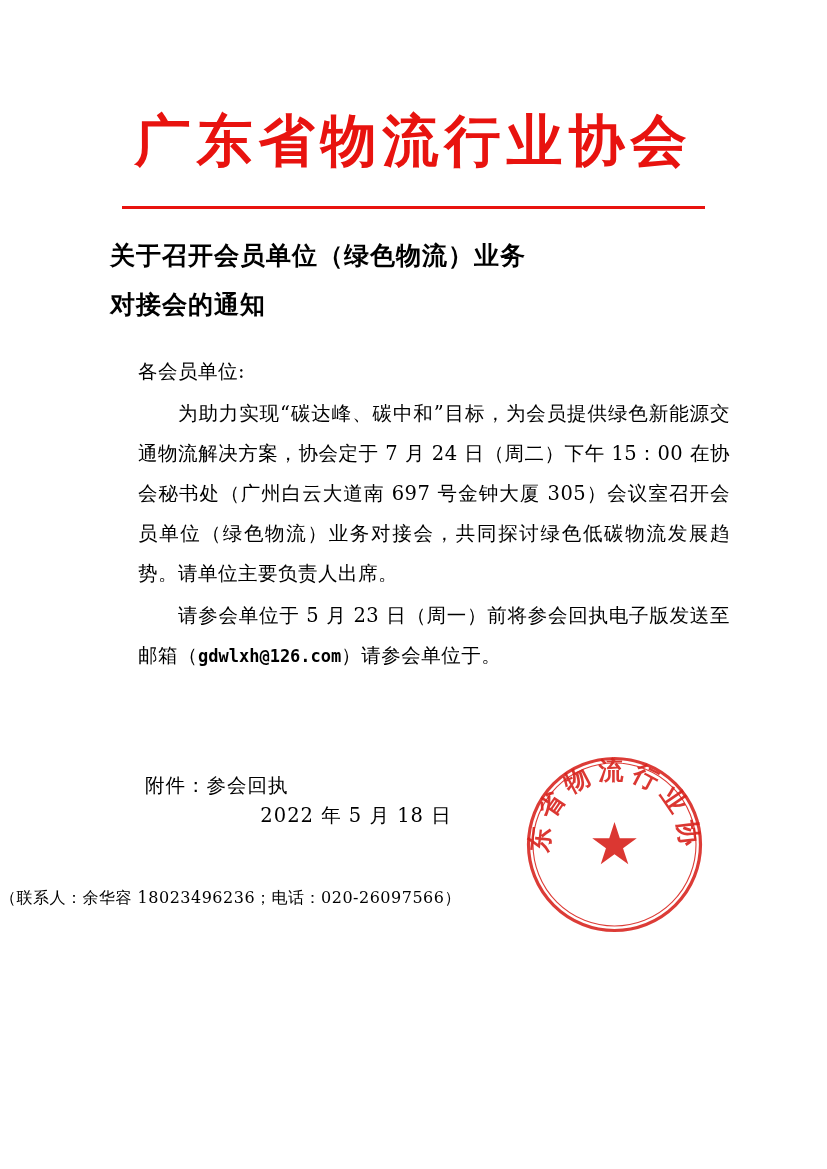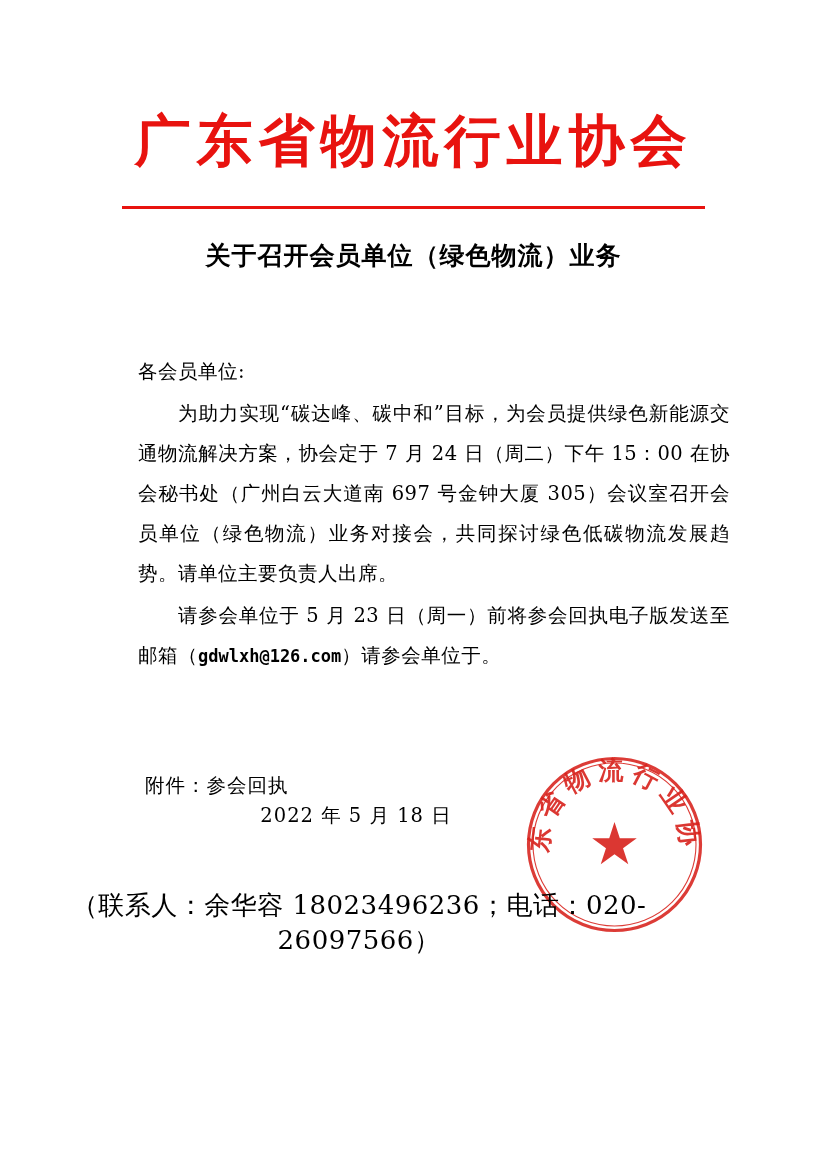--- a/index.html
+++ b/index.html
@@ -49,21 +49,20 @@
     height: 3px;
     background: #e8130f;
   }
 
   
   .doc-title {
     position: absolute;
     left: 110px;
     top: 232px;
     width: 607px;
-    text-align: center;
     font-weight: bold;
     font-size: 25px;
     line-height: 1.95;
     letter-spacing: 1px;
   }
 
   
   .body-text {
     position: absolute;
     left: 118px;
@@ -111,22 +110,22 @@
     font-size: 19.5px;
     letter-spacing: 1px;
   }
 
   
   .contact-line {
     position: absolute;
     left: 0;
     top: 888px;
     width: 718px;
-    text-align: center;
-    font-size: 26px;
+    text-align: left;
+    font-size: 16px;
     letter-spacing: 0.5px;
   }
 
   
   .seal {
     position: absolute;
     left: 522px;
     top: 752px;
     width: 185px;
     height: 185px;
@@ -139,20 +138,21 @@
 
 <div class="page">
 
   <div class="letterhead">
     <div class="letterhead-title">广东省物流行业协会</div>
     <div class="letterhead-rule"></div>
   </div>
 
   <div class="doc-title">
     <div>关于召开会员单位（绿色物流）业务</div>
+    <div>对接会的通知</div>
   </div>
 
   <div class="body-text">
     <p>各会员单位:</p>
     <p class="indent">为助力实现“碳达峰、碳中和”目标，为会员提供绿色新能源交通物流解决方案，协会定于 7 月 24 日（周二）下午 15：00 在协会秘书处（广州白云大道南 697 号金钟大厦 305）会议室召开会员单位（绿色物流）业务对接会，共同探讨绿色低碳物流发展趋势。请单位主要负责人出席。</p>
     <p class="indent gap-para"><span>请参会单位于 5 月 23 日（周一）前将参会回执电子版发送至邮箱（</span><span class="mono-inline">gdwlxh@126.com</span><span>）请参会单位于。</span></p>
   </div>
 
   <div class="attachment">附件：参会回执</div>
 

